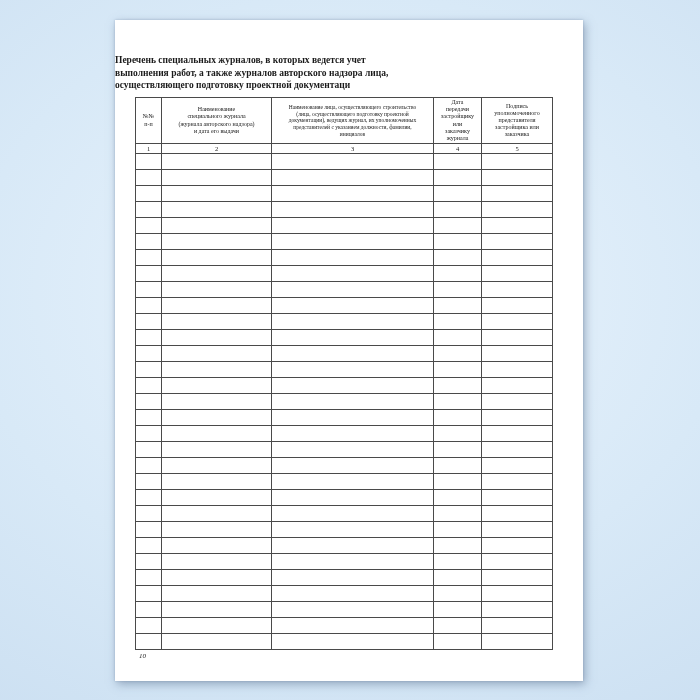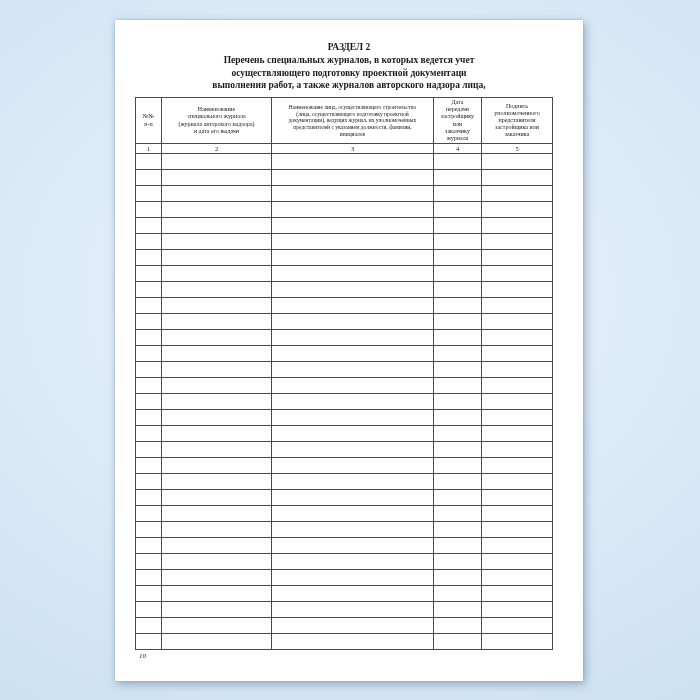--- a/index.html
+++ b/index.html
@@ -20,21 +20,21 @@
     position:absolute;left:115px;top:20px;width:468px;height:661px;
     background:var(--page-bg);
     box-shadow:2px 3px 9px rgba(92,115,143,.55), 0 0 2px rgba(92,115,143,.35);
   }
   .heading{
     position:absolute;top:22px;left:0;width:100%;text-align:center;
     font-family:"Liberation Serif","DejaVu Serif",serif;
     font-weight:bold;font-size:9.5px;line-height:11px;color:var(--text);
   }
   .title{
-    position:absolute;top:34px;left:0;width:100%;text-align:center;
+    position:absolute;top:34px;left:0;width:100%;
     font-family:"Liberation Serif","DejaVu Serif",serif;
     font-weight:bold;font-size:9.5px;line-height:12.6px;color:var(--text);
   }
   table.journal-table{
     position:absolute;left:20px;top:77px;width:417px;
     border-collapse:collapse;table-layout:fixed;
   }
   col.c1{width:26px}col.c2{width:110px}col.c3{width:162px}col.c4{width:48px}col.c5{width:71px}
   .journal-table th,.journal-table td{
     border:1px solid var(--border);
@@ -57,26 +57,25 @@
     font-family:"Liberation Serif","DejaVu Serif",serif;
     font-size:7px;line-height:8px;color:var(--text);font-style:italic;
   }
 </style>
 </head>
 <body>
 
 <div class="scene">
   <div class="page">
 
-    <div class="heading">РАЗДЕЛ 2</div>
 
     <div class="title">
       <div class="title-line">Перечень специальных журналов, в которых ведется учет</div>
+      <div class="title-line">выполнения работ, а также журналов авторского надзора лица,</div>
       <div class="title-line">осуществляющего подготовку проектной документаци</div>
-      <div class="title-line">выполнения работ, а также журналов авторского надзора лица,</div>
     </div>
 
     <table class="journal-table">
       <colgroup>
         <col class="c1">
           <col class="c2">
           <col class="c3">
           <col class="c4">
           <col class="c5">
       </colgroup>

